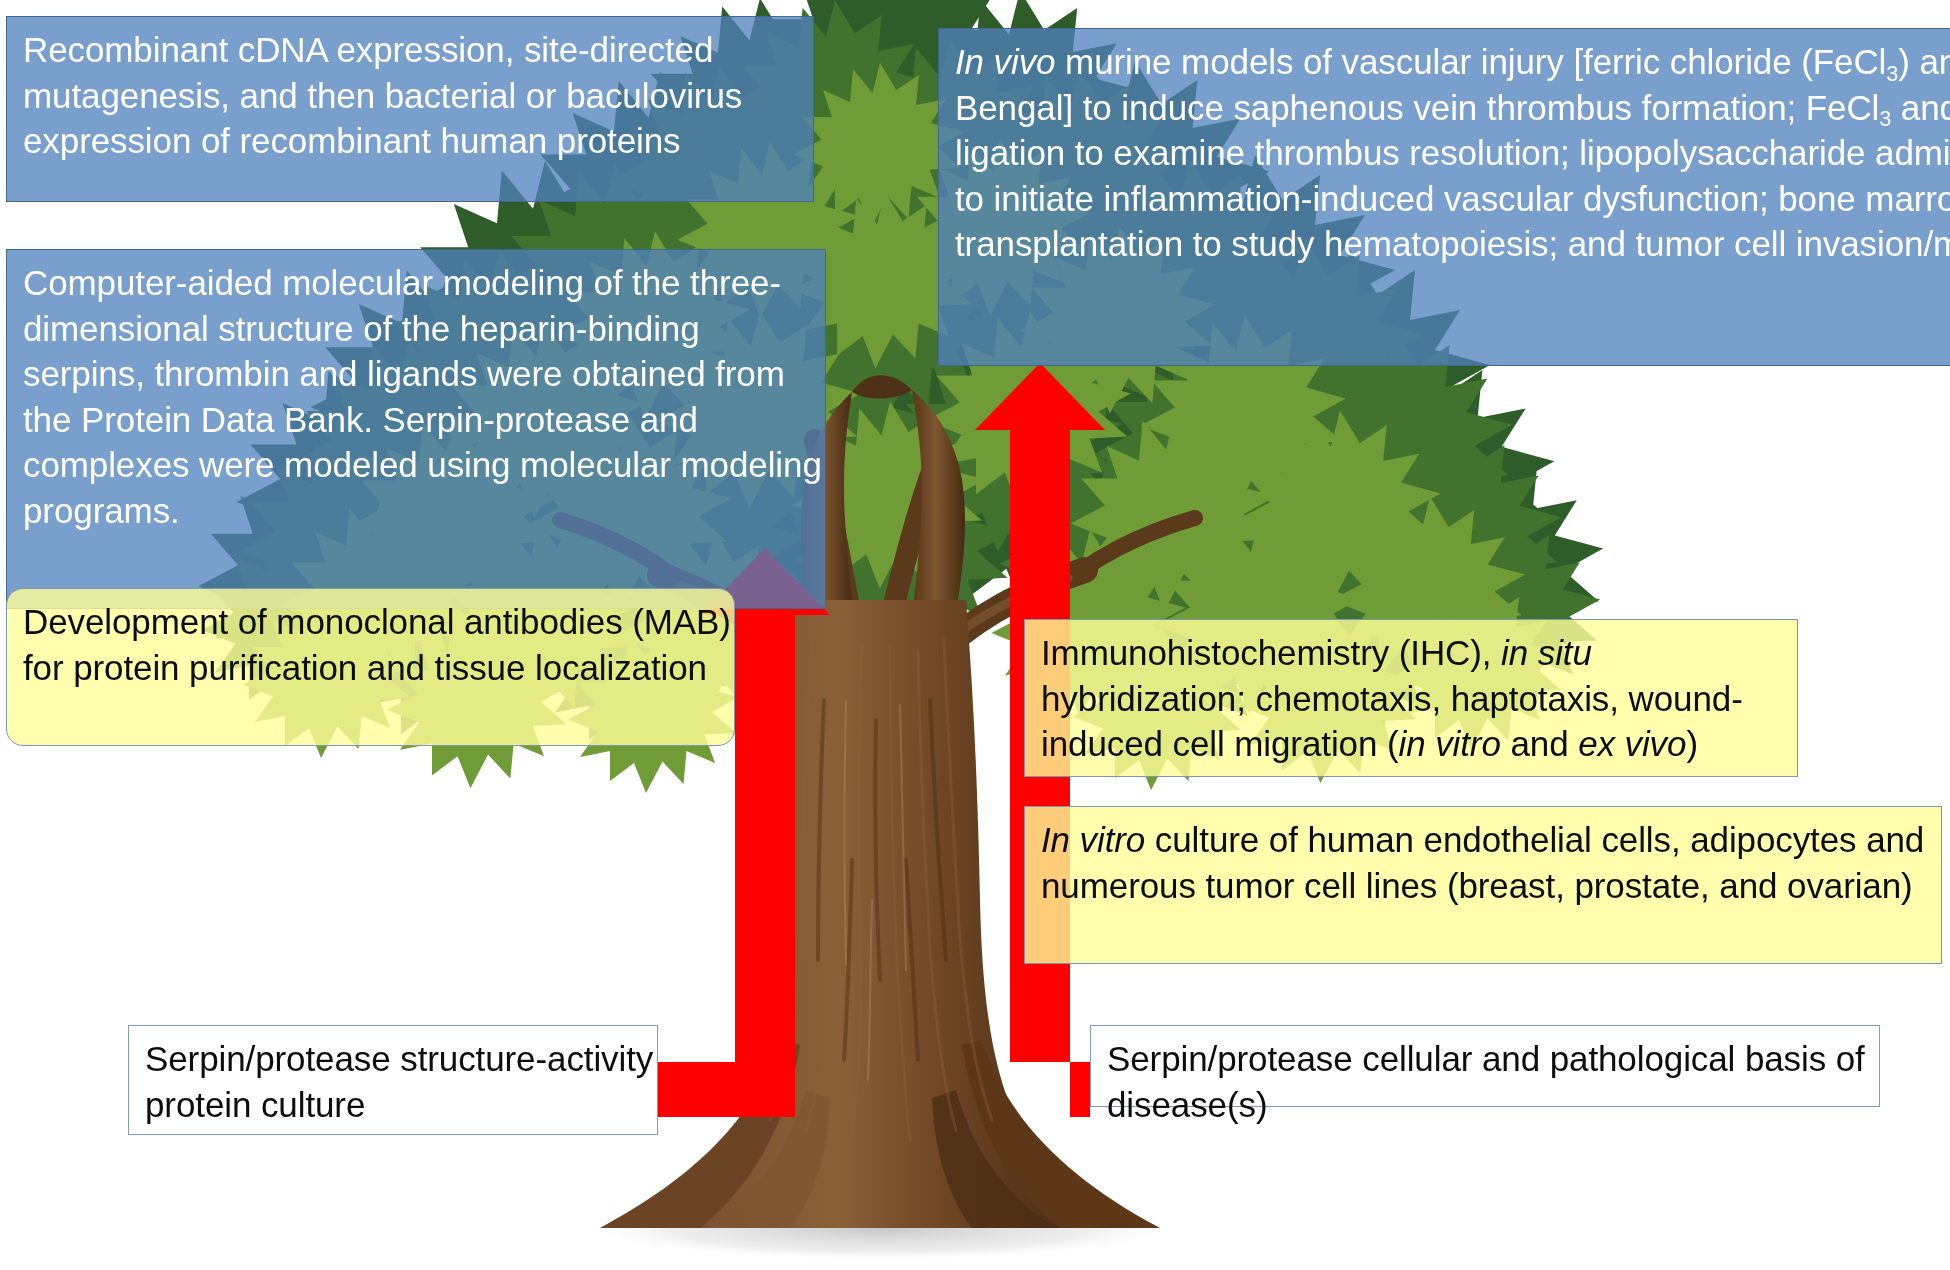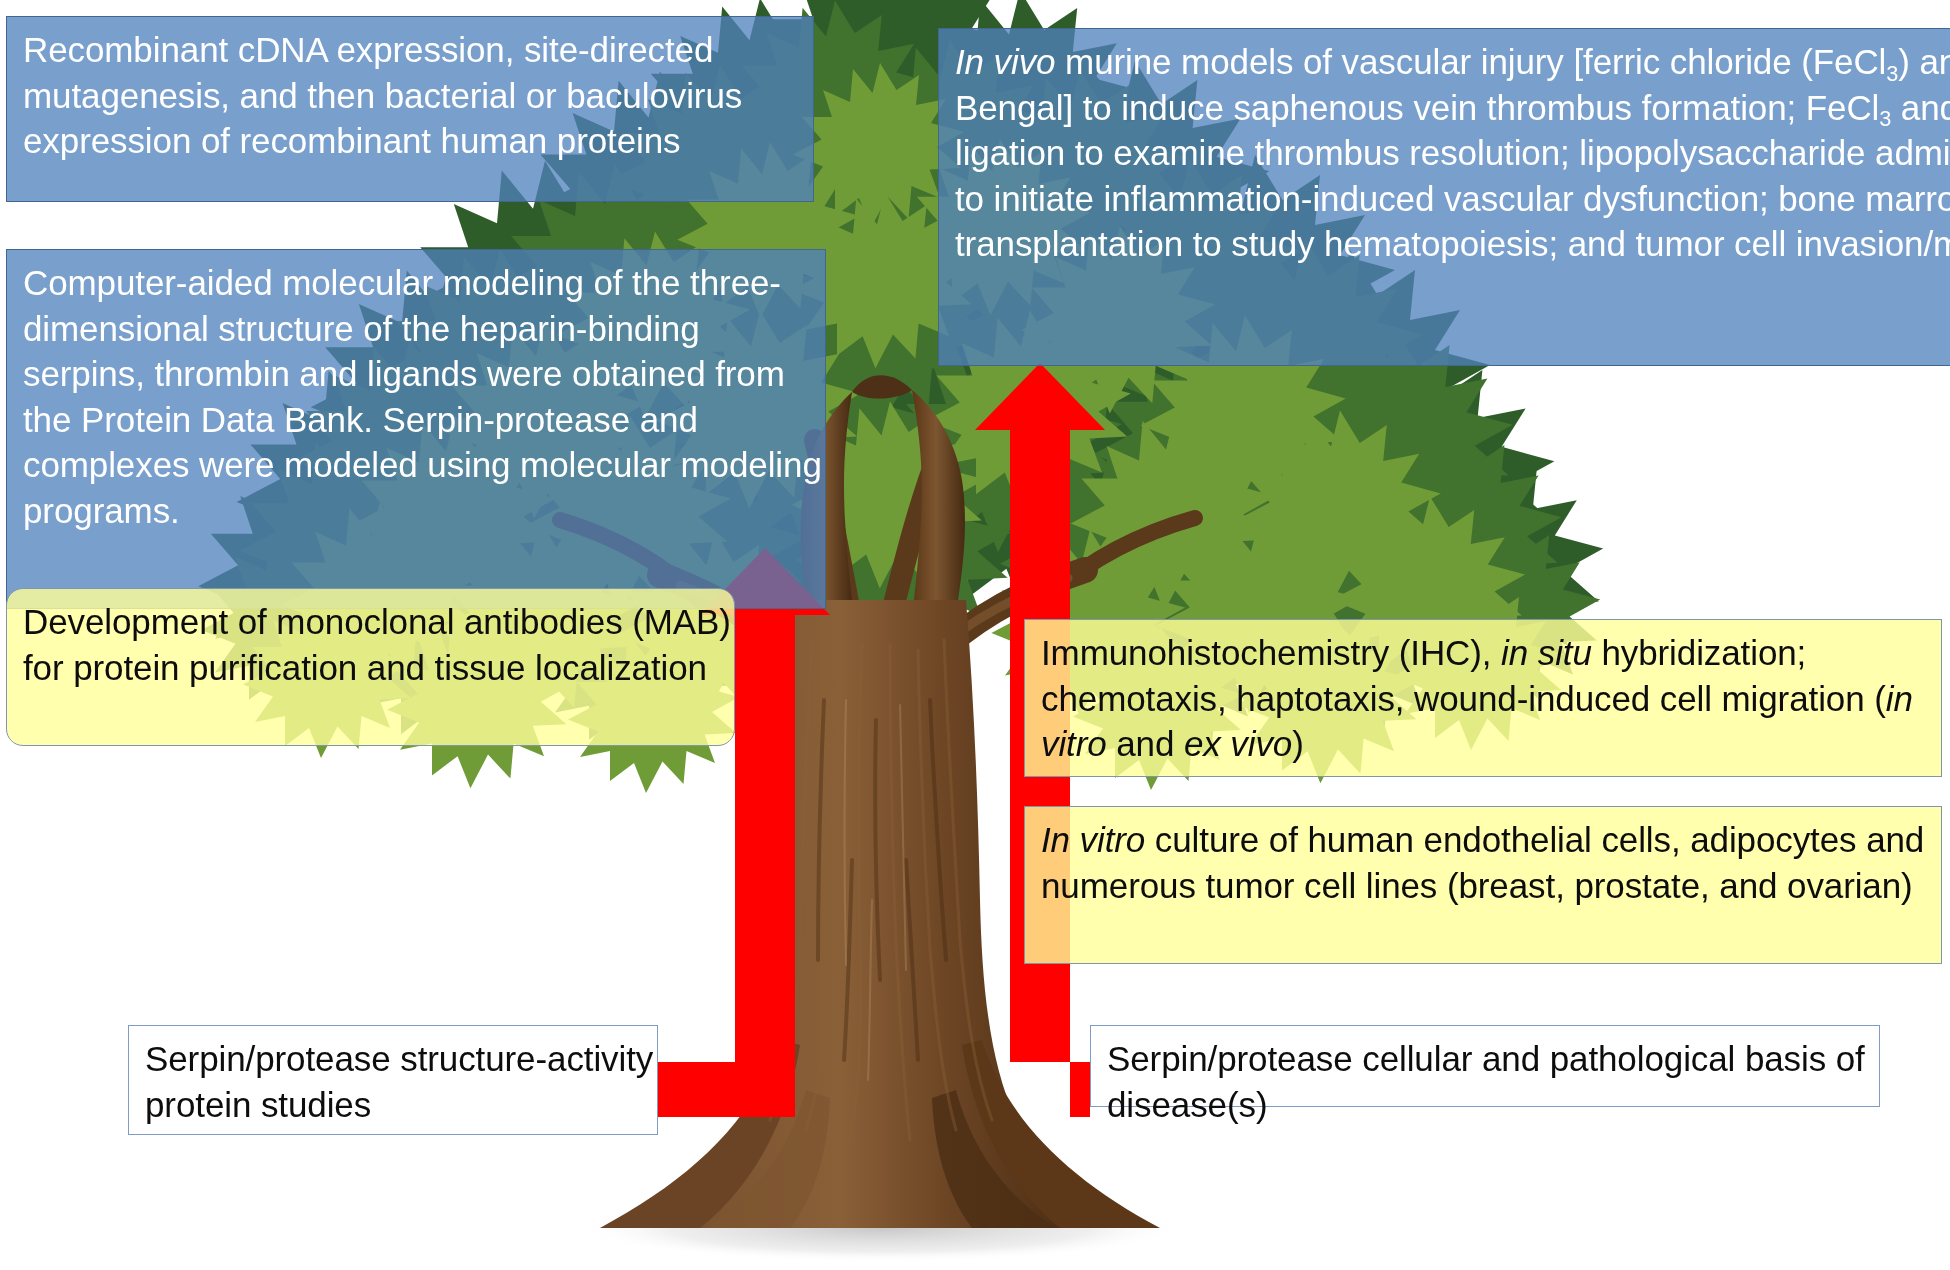--- a/index.html
+++ b/index.html
@@ -75,21 +75,21 @@
     top: 0.30em;
   }
 
   
   #box-recombinant   { left: 6px;    top: 16px;   width: 808px;  height: 186px; }
   #box-modeling      { left: 6px;    top: 249px;  width: 820px;  height: 360px; }
   #box-mab           { left: 6px;    top: 588px;  width: 729px;  height: 158px; border-radius: 17px; }
   #box-purification  { left: 6px;    top: 768px;  width: 727px;  height: 202px; }
   #box-invivo        { left: 938px;  top: 28px;   width: 1176px; height: 338px; }
   #box-adenoviral    { left: 1024px; top: 434px;  width: 918px;  height: 158px; }
-  #box-ihc           { left: 1024px; top: 619px;  width: 918px;  height: 158px; }
+  #box-ihc           { left: 1024px; top: 619px;  width: 774px;  height: 158px; }
   #box-invitro       { left: 1024px; top: 806px;  width: 918px;  height: 158px; }
   #box-left-label    { left: 128px;  top: 1025px; width: 530px;  height: 110px; }
   #box-right-label   { left: 1090px; top: 1025px; width: 790px;  height: 82px; }
 </style>
 </head>
 <body>
 
 <div id="stage">
 
   <svg id="tree-layer" viewBox="0 0 1950 1270" aria-hidden="true">
@@ -303,20 +303,20 @@
 
   <div class="box yellow" id="box-ihc">
     <p>Immunohistochemistry (IHC), <i>in situ</i> hybridization; chemotaxis, haptotaxis, wound-induced cell migration (<i>in vitro</i> and <i>ex vivo</i>)</p>
   </div>
 
   <div class="box yellow" id="box-invitro">
     <p><i>In vitro</i> culture of human endothelial cells, adipocytes and numerous tumor cell lines (breast, prostate, and ovarian)</p>
   </div>
 
   <div class="box white" id="box-left-label">
-    <p>Serpin/protease structure-activity protein studies</p>
+    <p>Serpin/protease structure-activity protein culture</p>
   </div>
 
   <div class="box white" id="box-right-label">
     <p>Serpin/protease cellular and pathological basis of disease(s)</p>
   </div>
 
 </div>
 
 </body></html>

